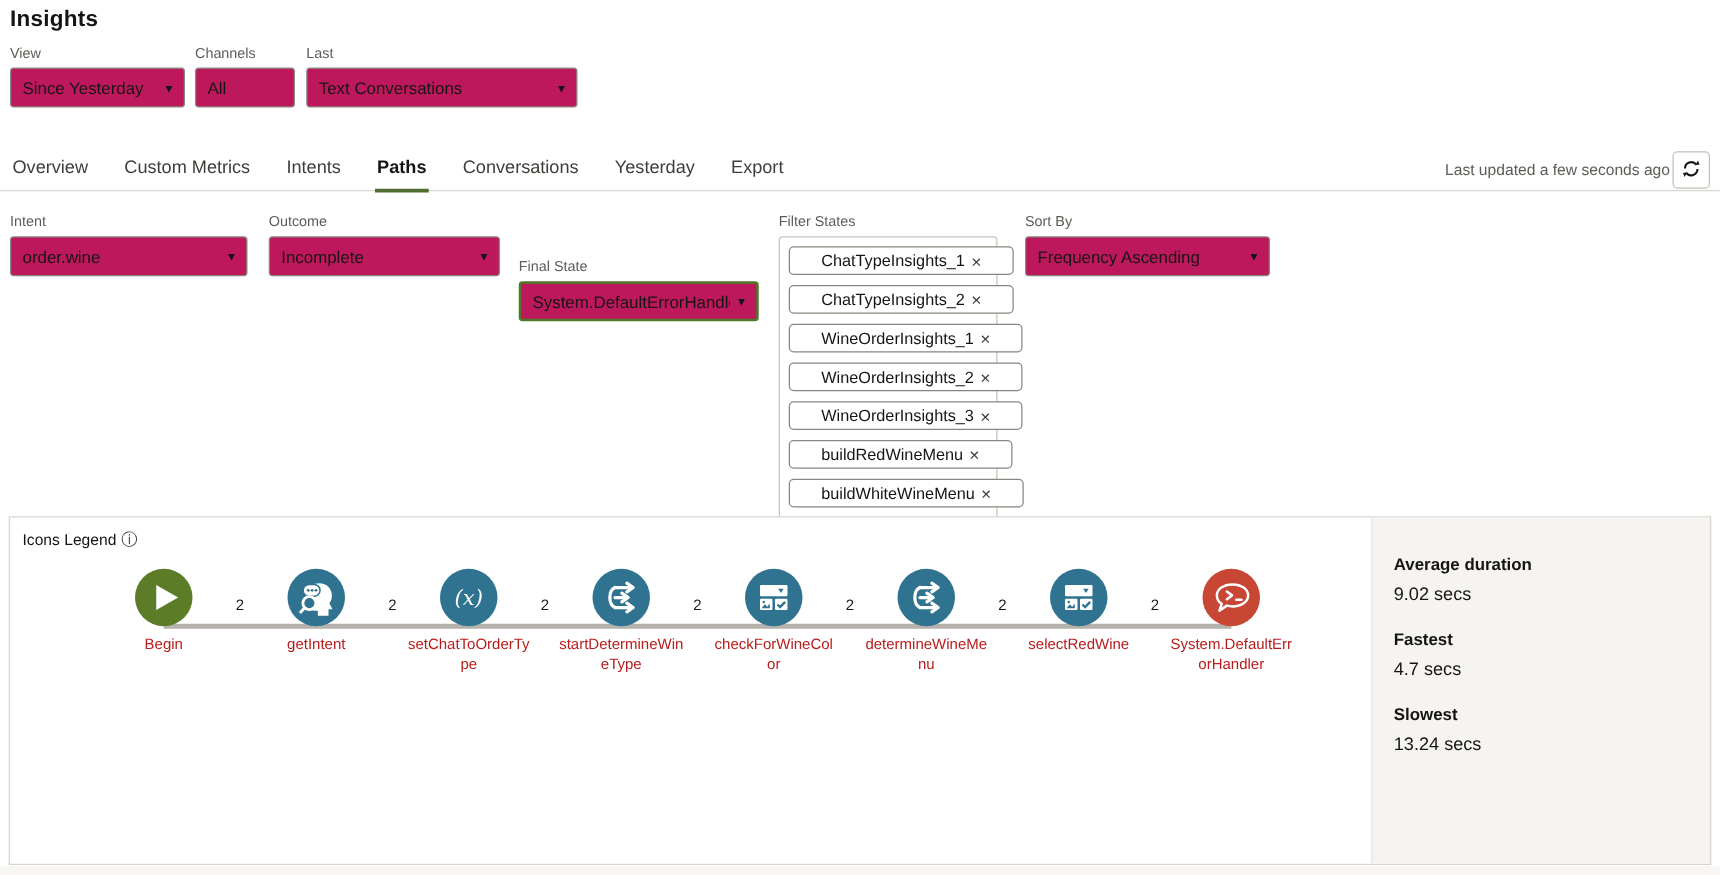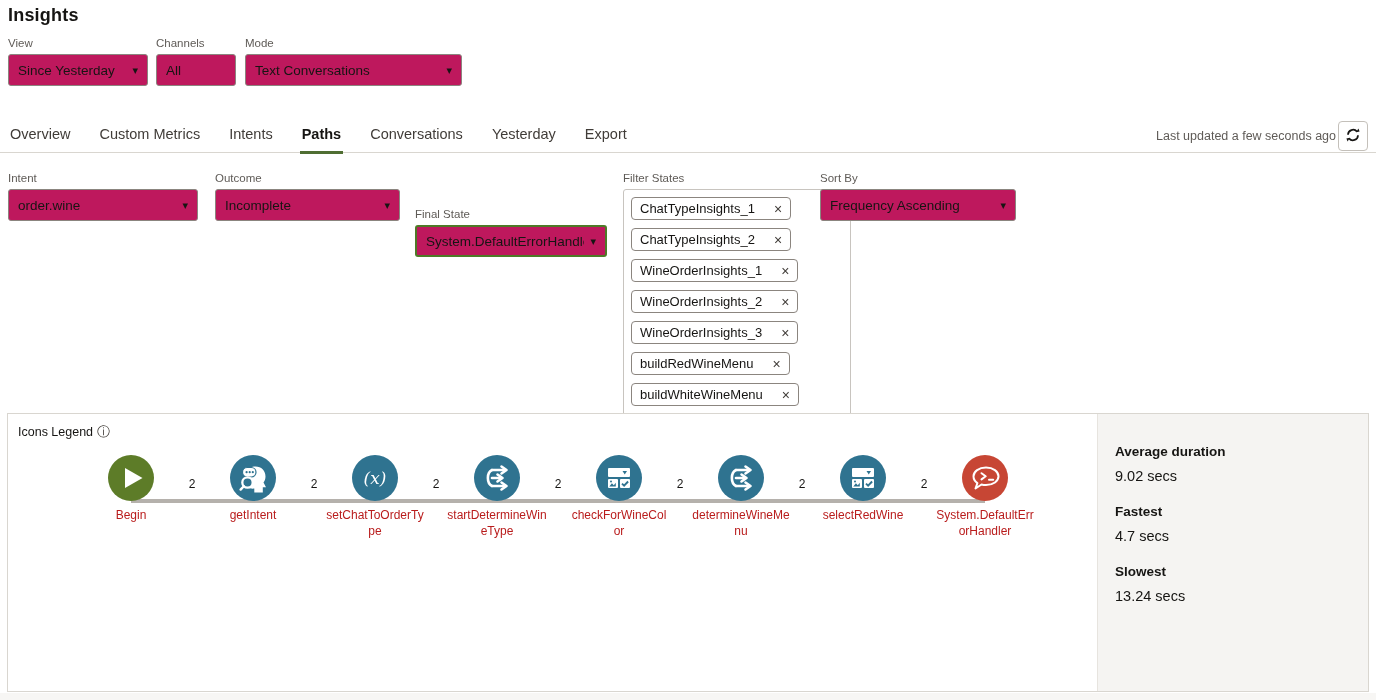--- a/index.html
+++ b/index.html
@@ -40,26 +40,26 @@
   .tab.active::after { content:""; position:absolute; left:0; right:0; bottom:-1px; height:3px; background:#4f6e32; }
   .tabs-right { position:absolute; right:8px; top:1px; display:flex; align-items:center; gap:2px; }
   .last-updated { font-size:12.5px; color:#5f5b57; }
   .refresh-btn { width:30px; height:30px; border:1px solid #c4c0ba; border-radius:4px; background:#fff;
     display:flex; align-items:center; justify-content:center; cursor:pointer; }
 
   
   .f-intent { left:8px;   top:172px; width:190px; }
   .f-outcome { left:215px; top:172px; width:185px; }
   .f-final { left:415px;  top:172px; width:192px;margin-top:36px; }
-  .f-states { left:623px; top:172px; width:228px; }
+  .f-states { left:623px; top:172px; width:175px; }
   .f-sort { left:820px;   top:172px; width:196px; }
 
   .chips-box { border:1px solid #c8c4bf; border-radius:3px; background:#fff; padding:3px 4px 5px 4px; }
-  .chip { display:inline-flex; align-items:center; gap:19px; border:1px solid #8b857f; border-radius:4px;
-    background:#fff; padding:3px 8px; margin:4px 3px; font-size:13px; white-space:nowrap; }
+  .chip { display:inline-flex; align-items:center; gap:5px; border:1px solid #8b857f; border-radius:4px;
+    background:#fff; padding:3px 25px; margin:4px 3px; font-size:13px; white-space:nowrap; }
   .chip-x { font-size:14px; color:#403c38; cursor:pointer; line-height:1; }
 
   
   .panel { position:absolute; left:7px; top:413px; width:1362px; height:279px;
     border:1px solid #d9d6d0; background:#fff; display:flex; }
   .panel-main { flex:1; position:relative; }
   .panel-header { display:flex; justify-content:space-between; align-items:center; padding:9px 16px 0 10px; }
   .tip { font-size:12.5px; color:#161513; }
   .legend { font-size:12.5px; color:#161513; display:flex; align-items:center; gap:4px; cursor:pointer; }
   .info-glyph { font-size:13px; color:#403c38; }
@@ -91,21 +91,21 @@
     <div class="control">
       <span class="val">Since Yesterday</span>
       <span class="caret">▾</span>
     </div>
   </div>
   <div class="field f-channels">
     <div class="field-label">Channels</div>
     <input class="control" value="All" style="">
   </div>
   <div class="field f-mode">
-    <div class="field-label">Mode</div>
+    <div class="field-label">Last</div>
     <div class="control">
       <span class="val">Text Conversations</span>
       <span class="caret">▾</span>
     </div>
   </div>
 
   <div class="tabs-row">
     <div class="tabs" id="tabs">
         <div class="tab">Overview</div>
         <div class="tab">Custom Metrics</div>

